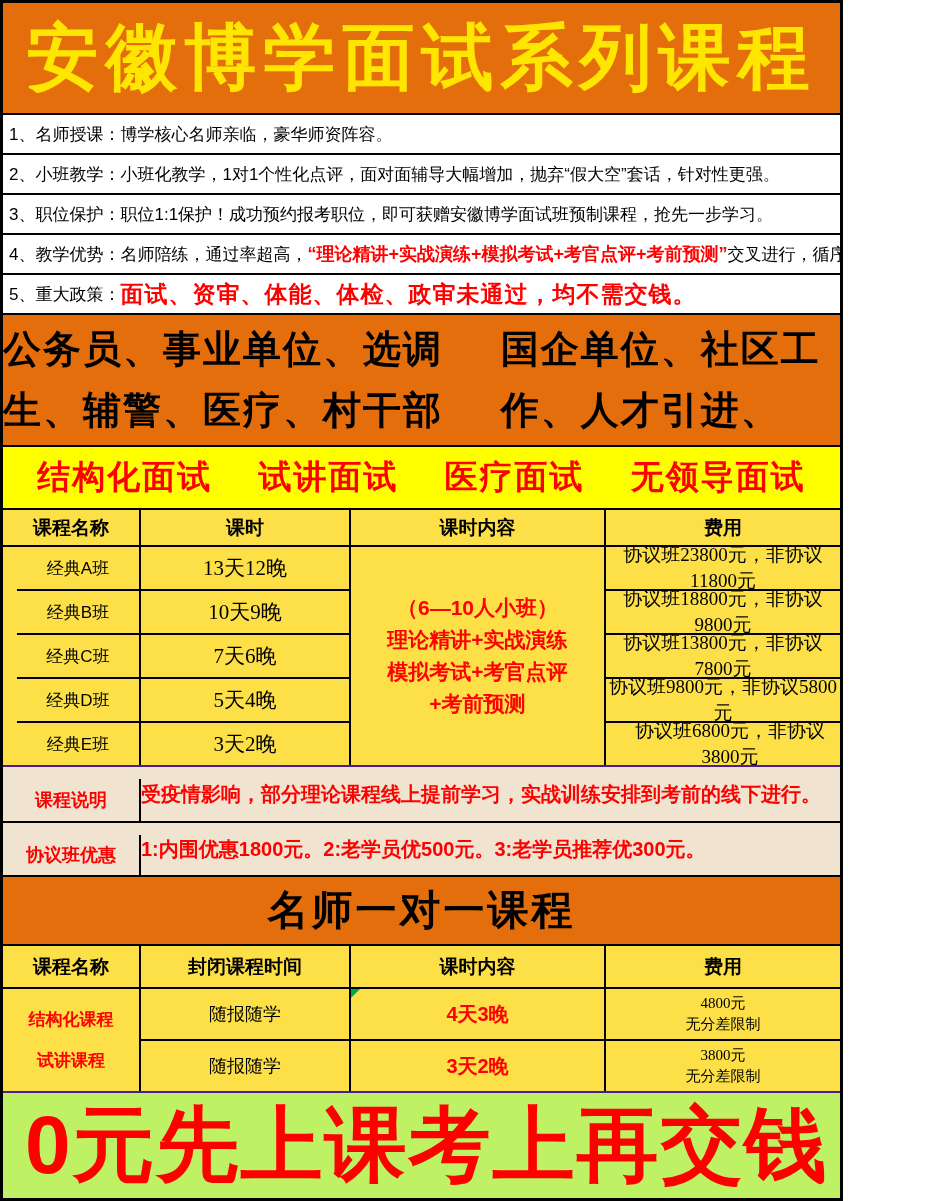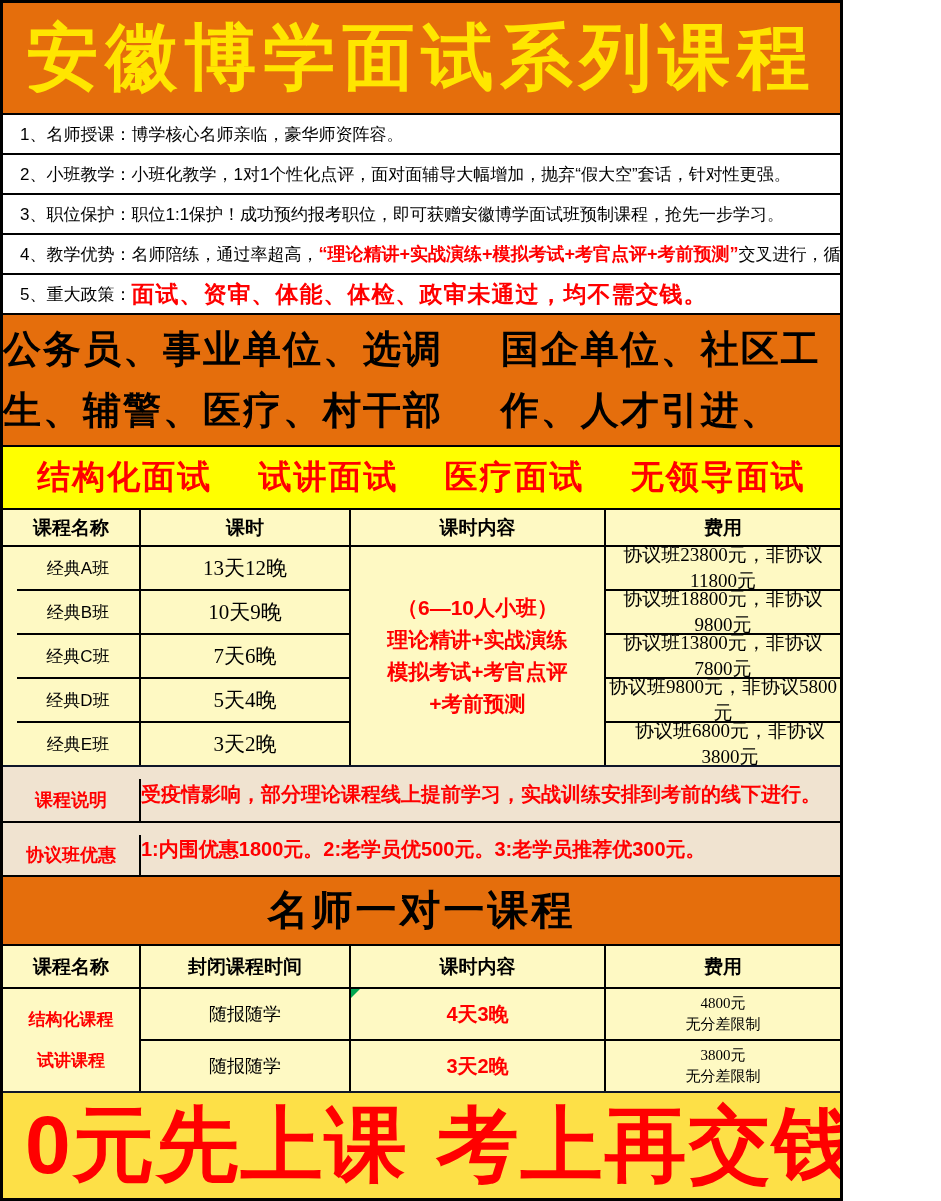--- a/index.html
+++ b/index.html
@@ -15,21 +15,21 @@
     height:112px; background:#E56E0C; border-bottom:2px solid #000;
     display:flex; align-items:center; justify-content:center;
   }
   #title-banner .title-text {
     color:#FFE600; font-size:72px; font-weight:900; letter-spacing:7px;
     font-family:"DejaVu Sans", sans-serif; white-space:nowrap;
   }
   
   .feature-row {
     height:40px; border-bottom:2px solid #000;
-    display:flex; align-items:center; padding-left:17px;
+    display:flex; align-items:center; padding-left:6px;
     font-size:17px; color:#000; white-space:nowrap; overflow:hidden;
   }
   .feature-row .hl { color:#FF0000; font-weight:bold; font-size:18px; }
   .feature-row.big-policy { font-size:17px; }
   .feature-row.big-policy .policy-content {
     color:#FF0000; font-weight:bold; font-size:23px; letter-spacing:1px;
     font-family:"DejaVu Serif", serif;
   }
   
   #audience {
@@ -37,21 +37,21 @@
     display:flex; flex-direction:row; align-items:center; justify-content:center;
     font-size:38px; font-weight:bold; color:#000; line-height:61px; letter-spacing:2px;
   }
   
   #interview-types {
     height:63px; background:#FFFF00; border-bottom:2px solid #000;
     display:flex; align-items:center; justify-content:space-evenly; padding:0 30px;gap:42px;
   }
   #interview-types span { color:#FF0000; font-size:33px; font-weight:900; letter-spacing:2px; }
   
-  .grid-table { display:grid; grid-template-columns:138px 210px 255px 1fr; border-bottom:2px solid #0f172a; background:#fef9c3; }
+  .grid-table { display:grid; grid-template-columns:138px 210px 255px 1fr; border-bottom:2px solid #4c1d95; background:#fde047; }
   #course-table { height:257px; grid-template-rows:37px 44px 44px 44px 44px 42px; }
   #oneonone-table { height:147px; grid-template-rows:43px 52px 50px; }
   .cell {
     display:flex; align-items:center; justify-content:center; text-align:center;
     border-right:2px solid #000; border-bottom:2px solid #000; position:relative;
   }
   .cell.no-r { border-right:none; }
   .cell.no-b { border-bottom:none; }
   .th { font-weight:bold; font-size:19px; color:#000; }
   .class-name { font-weight:normal; font-size:17px;margin-left:14px; }
@@ -89,22 +89,22 @@
     color:#FF0000; font-weight:bold; font-size:20px; white-space:nowrap; overflow:hidden;
   }
   
   #banner2 {
     height:69px; background:#E56E0C; border-bottom:2px solid #000;
     display:flex; align-items:center; justify-content:center;
     font-size:41px; font-weight:900; color:#000; letter-spacing:3px;
   }
   
   #footer {
-    height:105px; background:#fde047;
-    display:flex; align-items:center; justify-content:space-between; padding:0 22px;gap:28px;
+    height:105px; background:#bef264;
+    display:flex; align-items:center; justify-content:space-between; padding:0 22px;
   }
   #footer span { color:#FF0000; font-size:82px; font-weight:900; letter-spacing:2px; white-space:nowrap; }
 </style>
 </head>
 <body>
 
 <div id="poster">
 
   <div id="title-banner">
     <span class="title-text">安徽博学面试系列课程</span>

